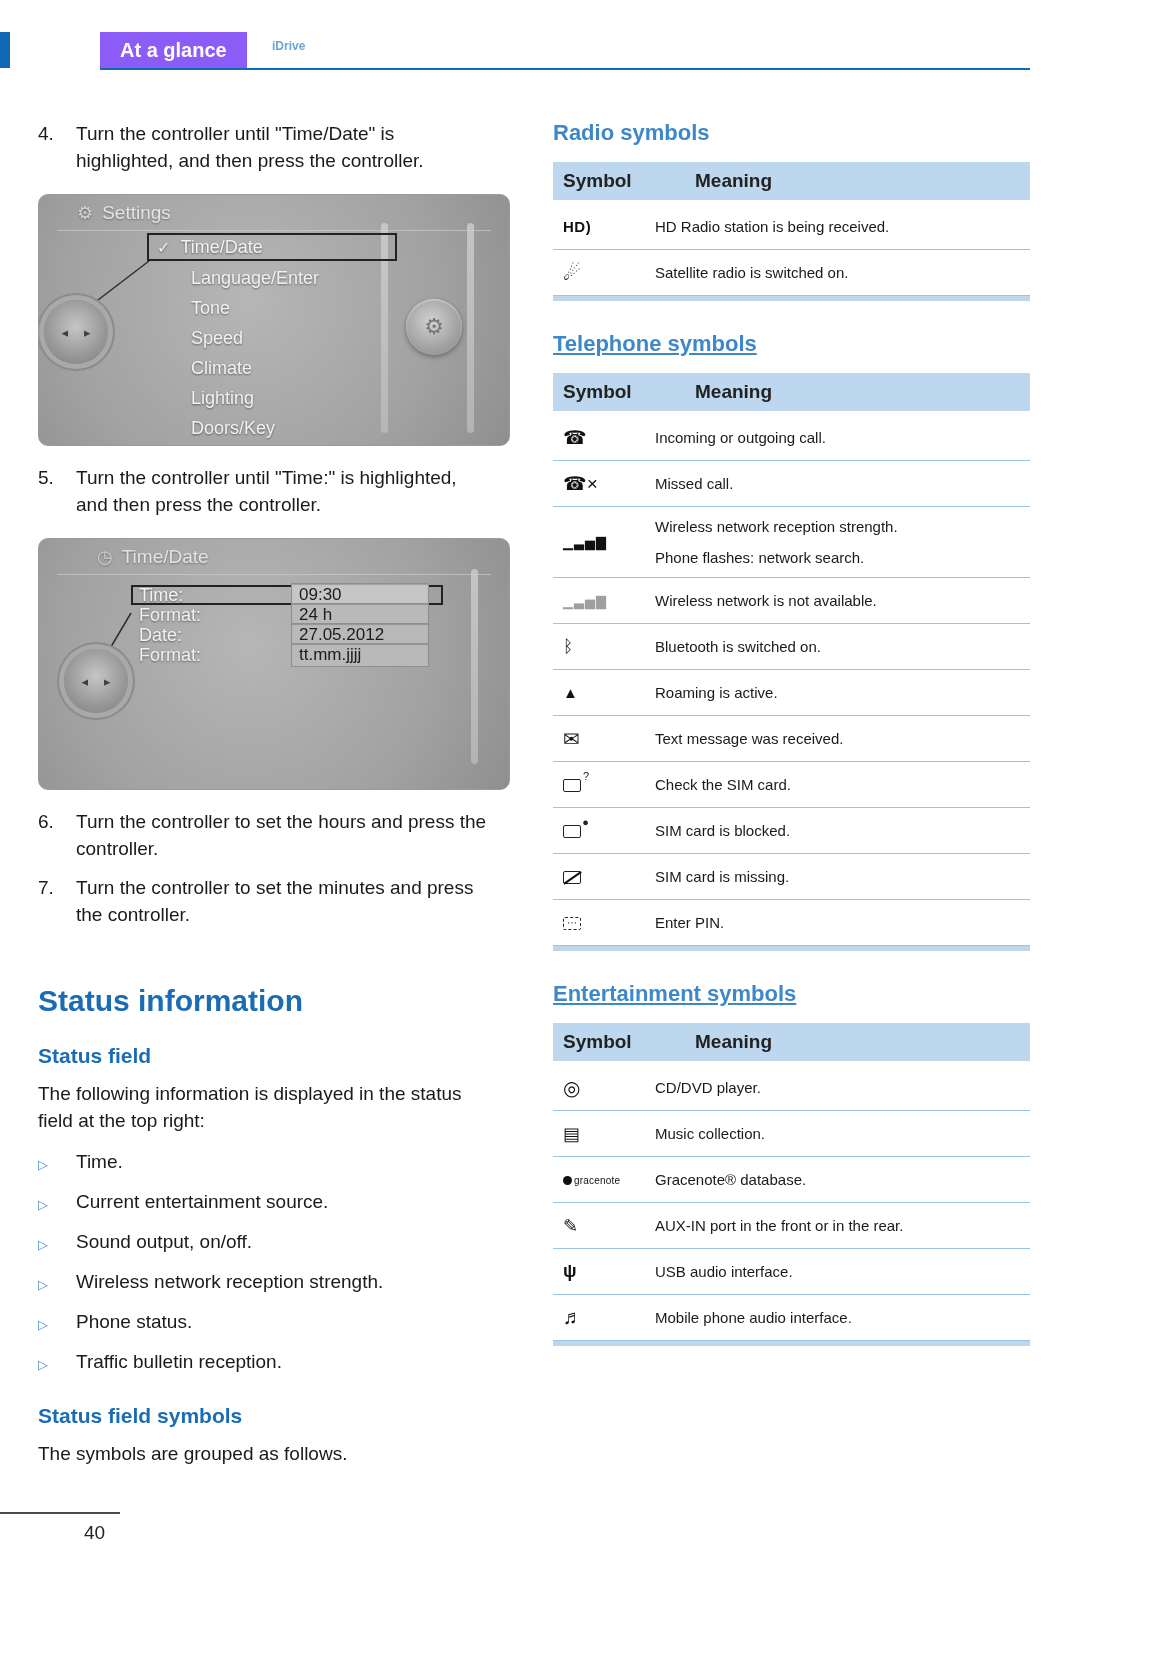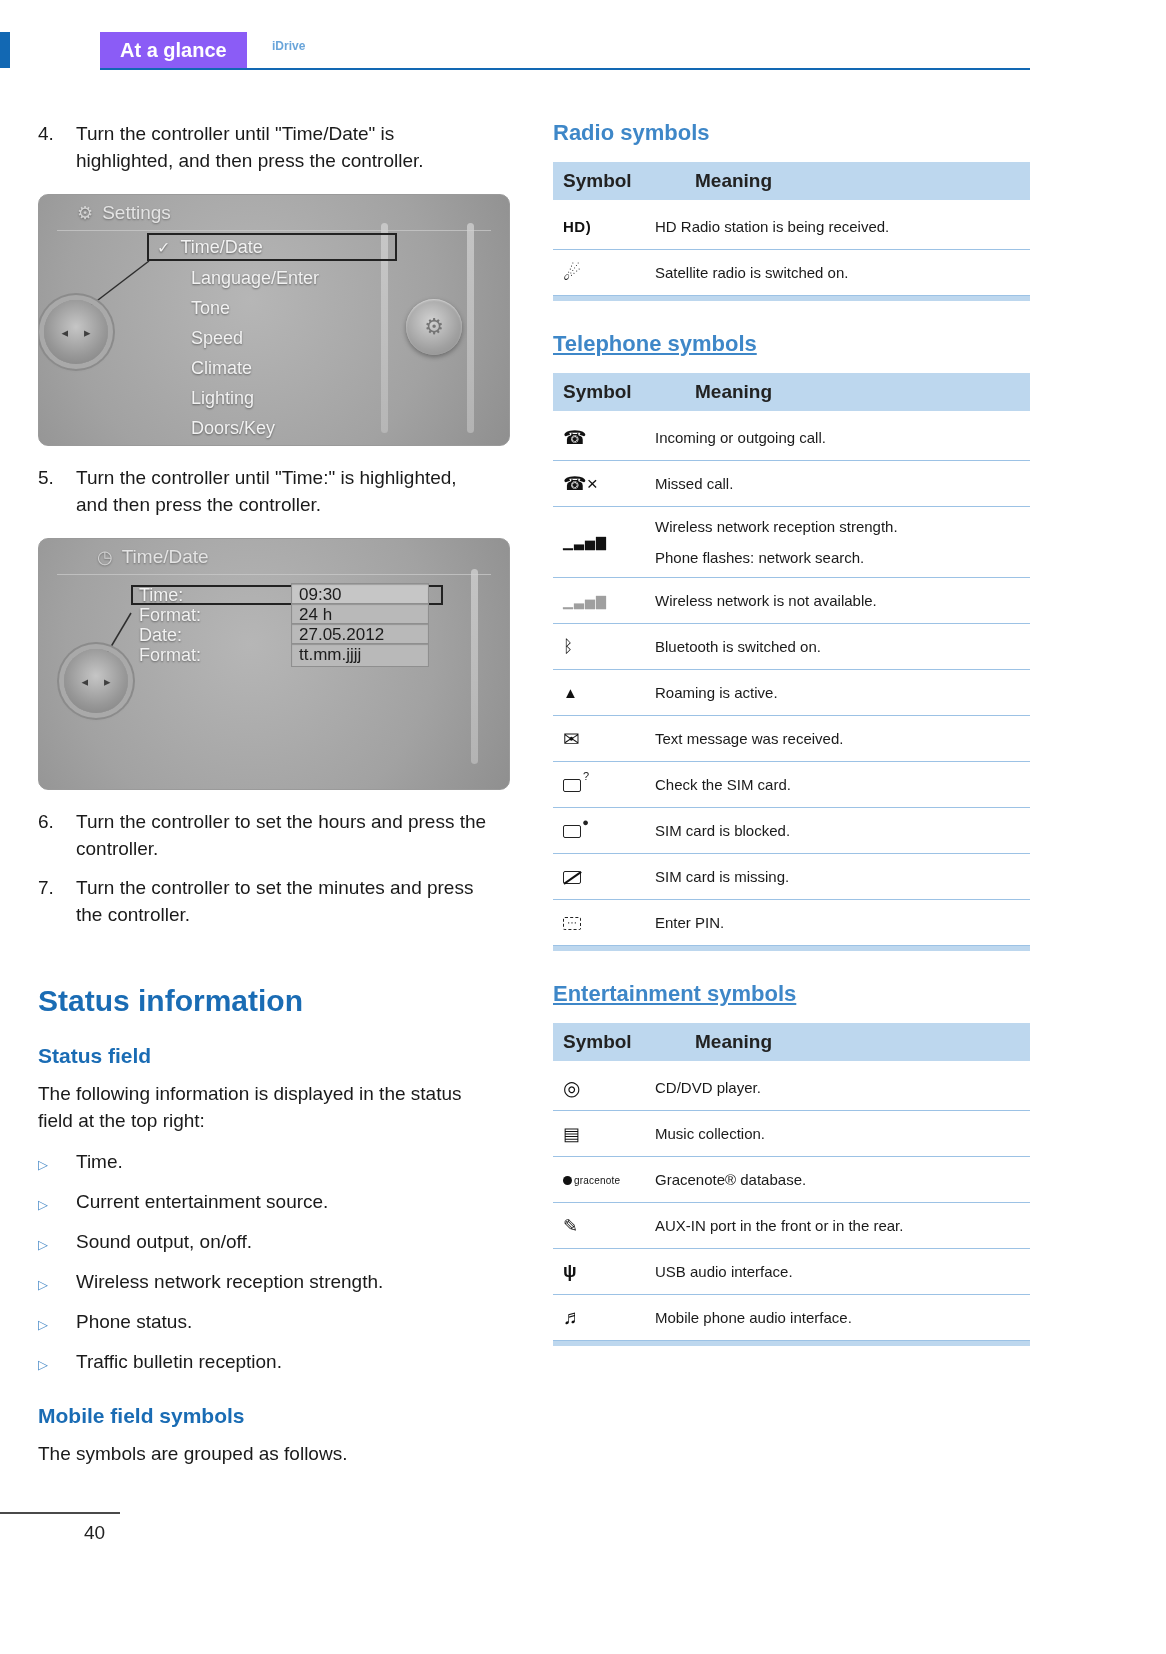--- a/index.html
+++ b/index.html
@@ -240,21 +240,21 @@
     </div>
     <div class="bullet">
       <span class="tri">▷</span>
       <span>Phone status.</span>
     </div>
     <div class="bullet">
       <span class="tri">▷</span>
       <span>Traffic bulletin reception.</span>
     </div>
 
-    <div class="h-sub mt">Mobile field symbols</div>
+    <div class="h-sub mt">Status field symbols</div>
     <div class="para" style="margin-bottom:0;">The symbols are grouped as follows.</div>
   </div>
 
   <div class="col-right">
 
     <div class="sec-title">Radio symbols</div>
     <div class="sym-table">
       <div class="sym-head">
         <span class="c1">Symbol</span>
         <span class="c2">Meaning</span>

